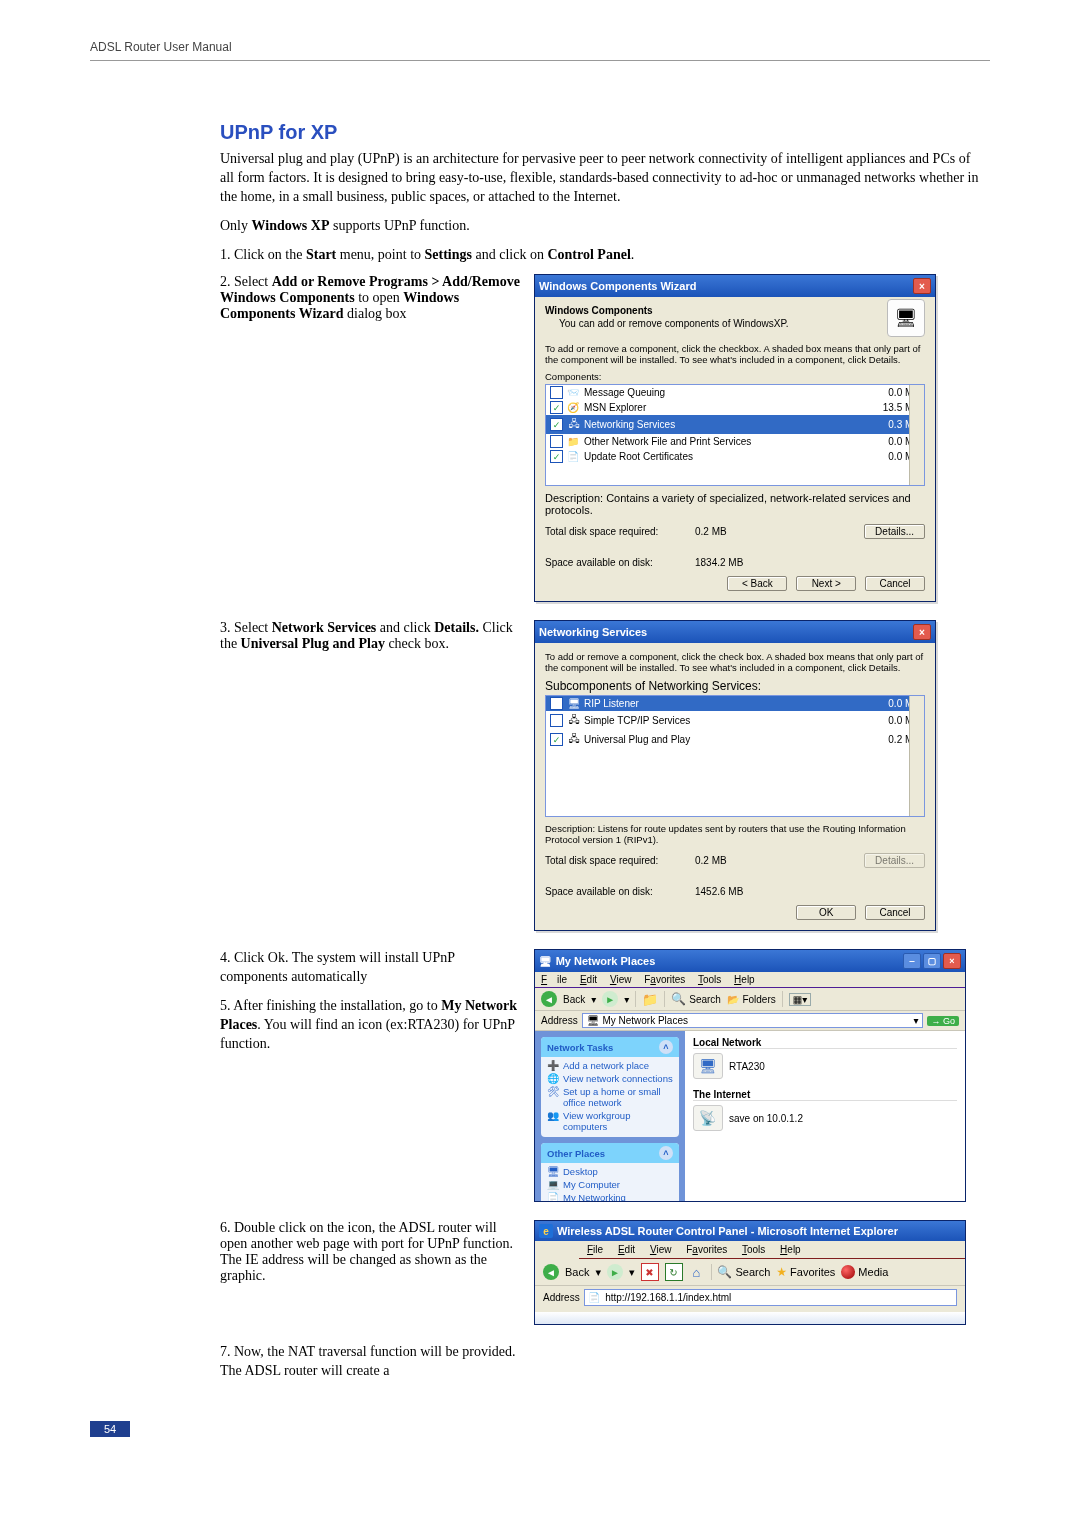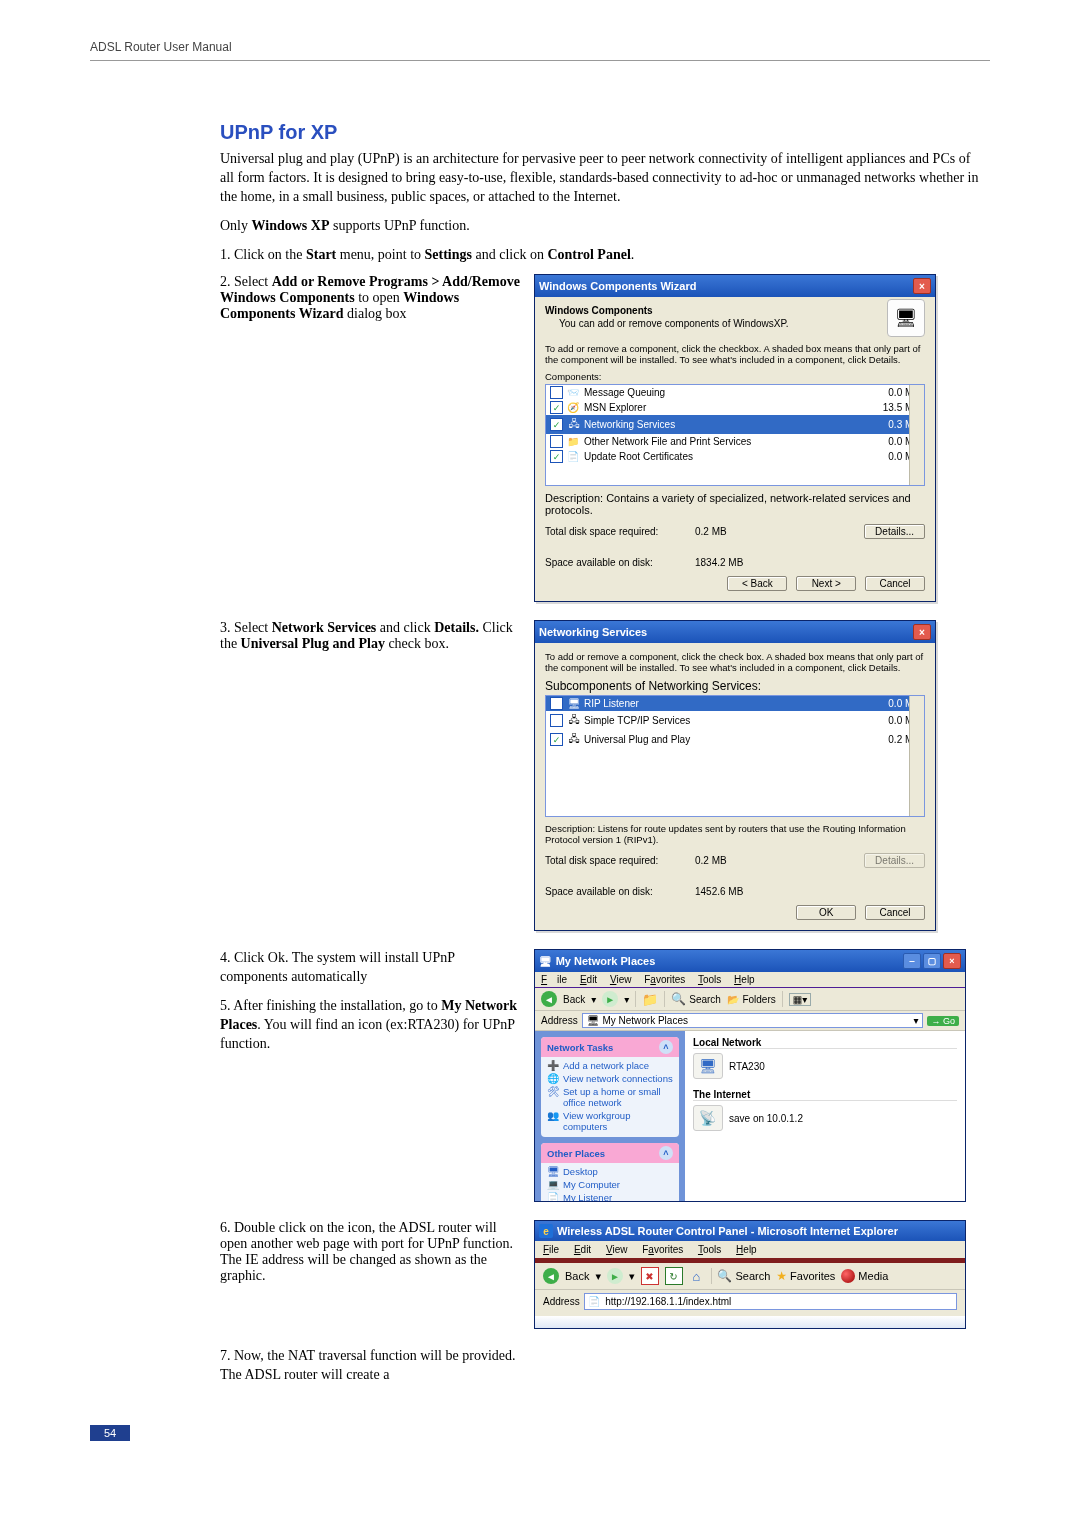--- a/index.html
+++ b/index.html
@@ -155,40 +155,40 @@
   .tb-search{color:#000;display:flex;align-items:center;gap:3px;}
   .tb-search .mag{color:#2a64c7;font-size:12px;}
   .tb-fav{color:#000;display:flex;align-items:center;gap:3px;}
   .tb-fav .star{color:#f2b01e;font-size:12px;}
   .xp-addr{background:#ece9d8;padding:2px 6px;border-bottom:1px solid #c9c6b8;display:flex;align-items:center;gap:4px;}
   .xp-addr .field{flex:1;background:#fff;border:1px solid #7a96df;padding:1px 4px;display:flex;align-items:center;gap:3px;}
   .xp-addr .go{background:#3eae49;color:#fff;border-radius:2px;padding:0 4px;font-size:9px;}
   .xp-body{display:flex;height:170px;}
   .xp-sidebar{width:150px;background:#6f93d8;color:#fff;font-size:9.5px;overflow:hidden;}
   .sb-panel{background:#eef3fb;color:#215dc6;margin:6px;border-radius:4px;overflow:hidden;}
-  .sb-panel .hd{background:#f9a8d4;padding:3px 6px;font-weight:bold;display:flex;align-items:center;}
+  .sb-panel .hd{background:#7dd3fc;padding:3px 6px;font-weight:bold;display:flex;align-items:center;}
   .sb-panel .hd .chev{margin-left:auto;width:14px;height:14px;border-radius:50%;background:#cfe0f7;color:#215dc6;display:flex;align-items:center;justify-content:center;font-size:9px;}
   .sb-panel ul{list-style:none;margin:2px 0 4px 0;padding:0 6px;}
   .sb-panel li{padding:1px 0;color:#215dc6;display:flex;gap:4px;align-items:flex-start;}
   .sb-panel li .dot{font-size:10px;width:12px;}
   .xp-main{flex:1;background:#fff;padding:4px 8px;position:relative;}
   .grp-label{color:#000;font-weight:bold;margin:2px 0 4px 0;border-bottom:1px solid #ddd;}
   .dev{display:flex;align-items:center;gap:6px;margin-bottom:10px;font-size:10px;}
   .dev .gic{width:28px;height:24px;background:#f4f4ef;border:1px solid #ccc;border-radius:3px;display:flex;align-items:center;justify-content:center;font-size:14px;color:#316ac5;}
 
   
   .ie-snip{
     width:430px;border:1px solid #0a246a;font-family:Tahoma,sans-serif;font-size:10px;background:#ece9d8;
   }
   .ie-snip .titlebar{
     background: linear-gradient(#3b77d6, #1b53b8);
     color:#fff;padding:3px 4px;font-weight:bold;display:flex;align-items:center;gap:4px;font-size:11px;
   }
   .ie-snip .titlebar .eic{width:14px;height:14px;background:#1e6fd8;border-radius:2px;display:flex;align-items:center;justify-content:center;color:#ffd24a;font-size:10px;}
-  .ie-snip .menubar{padding:3px 8px;border-bottom:5px solid #7f1d1d;color:#000;}
+  .ie-snip .menubar{padding:3px 8px;border-bottom:1px solid #7f1d1d;color:#000;margin-left:44px;}
   .ie-snip .menubar span{margin-right:12px;}
   .ie-snip .menubar span u{text-decoration:underline;}
   .ie-snip .toolbar{padding:4px 8px;border-bottom:1px solid #c9c6b8;display:flex;align-items:center;gap:6px;font-size:11px;}
   .ie-snip .addr{padding:3px 8px 6px 8px;display:flex;align-items:center;gap:4px;}
   .ie-snip .addr .field{flex:1;background:#fff;border:1px solid #7a96df;padding:2px 4px;display:flex;align-items:center;gap:4px;}
   .ie-snip .bottom-fade{height:12px;background:linear-gradient(#fff,#dfe8f6);}
   .media-ico{width:14px;height:14px;border-radius:50%;background:radial-gradient(circle at 35% 35%,#f66,#900);}
 
   .page-num {
     margin-top:40px;
@@ -434,21 +434,21 @@
                     <li>
                         <span class="dot">🖥</span>
                         <span>Desktop</span>
                       </li>
                     <li>
                         <span class="dot">💻</span>
                         <span>My Computer</span>
                       </li>
                     <li>
                         <span class="dot">📄</span>
-                        <span>My Listener</span>
+                        <span>My Networking</span>
                       </li>
 
                   </ul>
                 </div>
               </div>
               <div class="xp-main">
                 <div class="grp-label">Local Network</div>
                 <div class="dev">
                     <span class="gic">🖥</span>
                     <span>RTA230</span>

